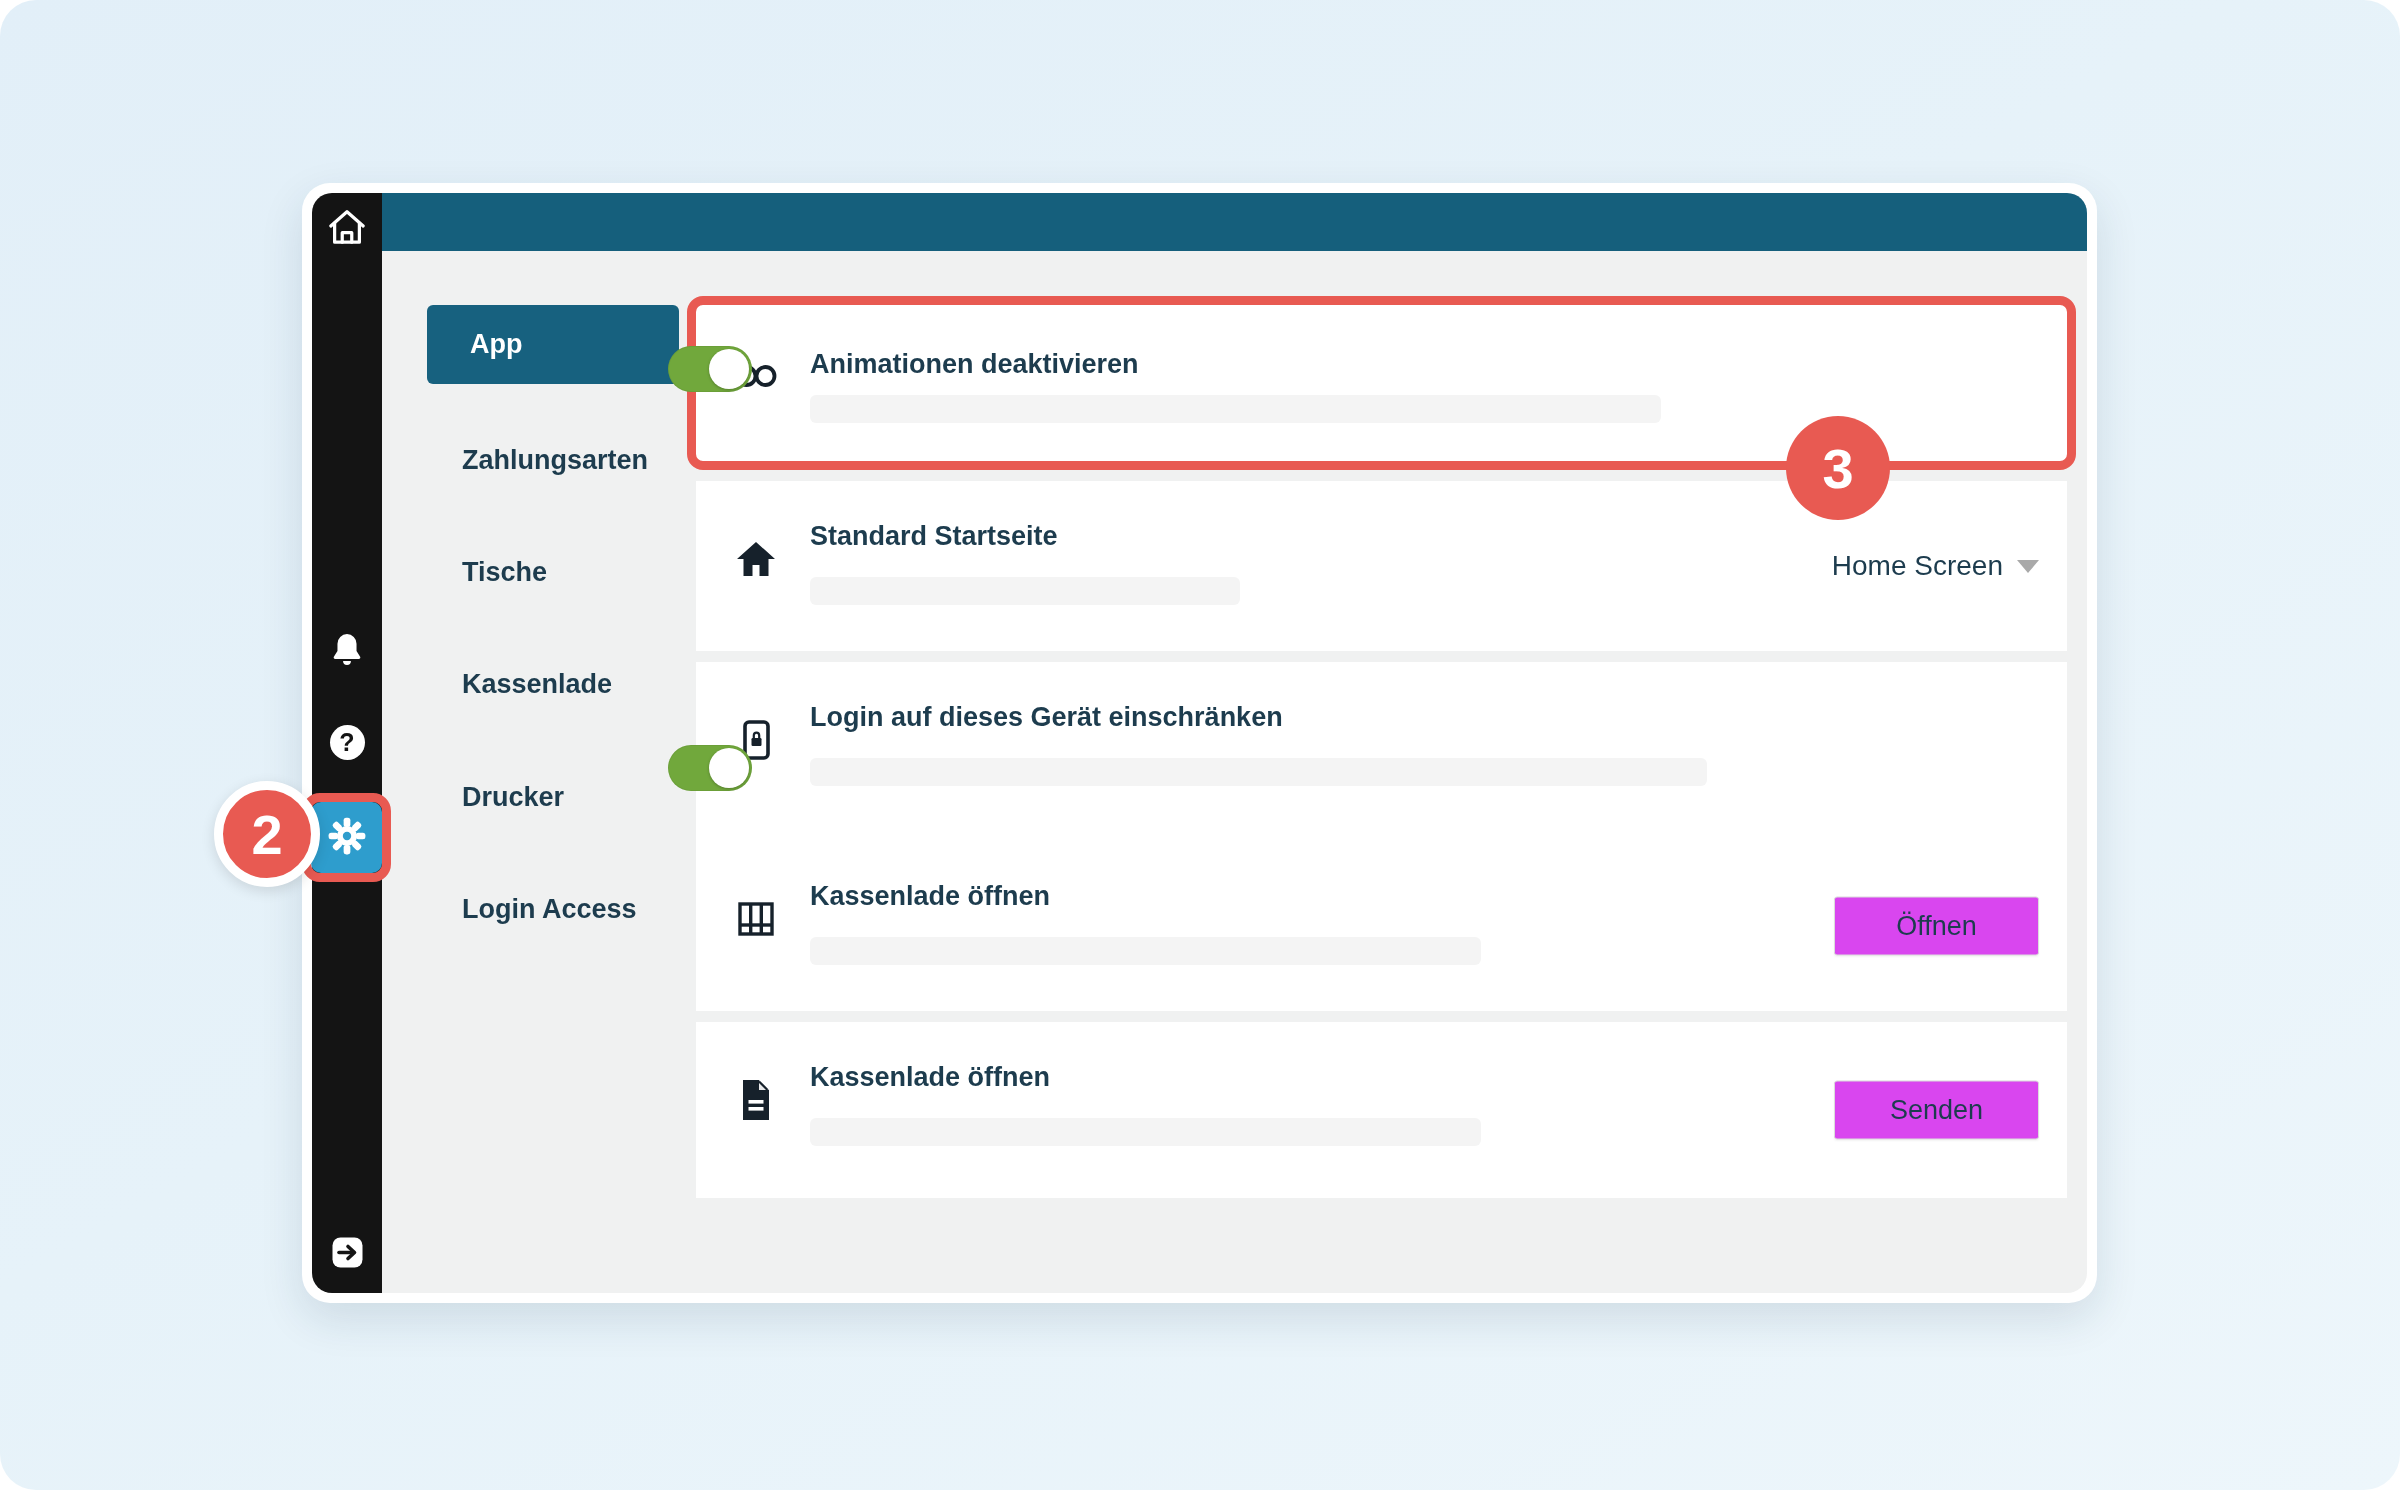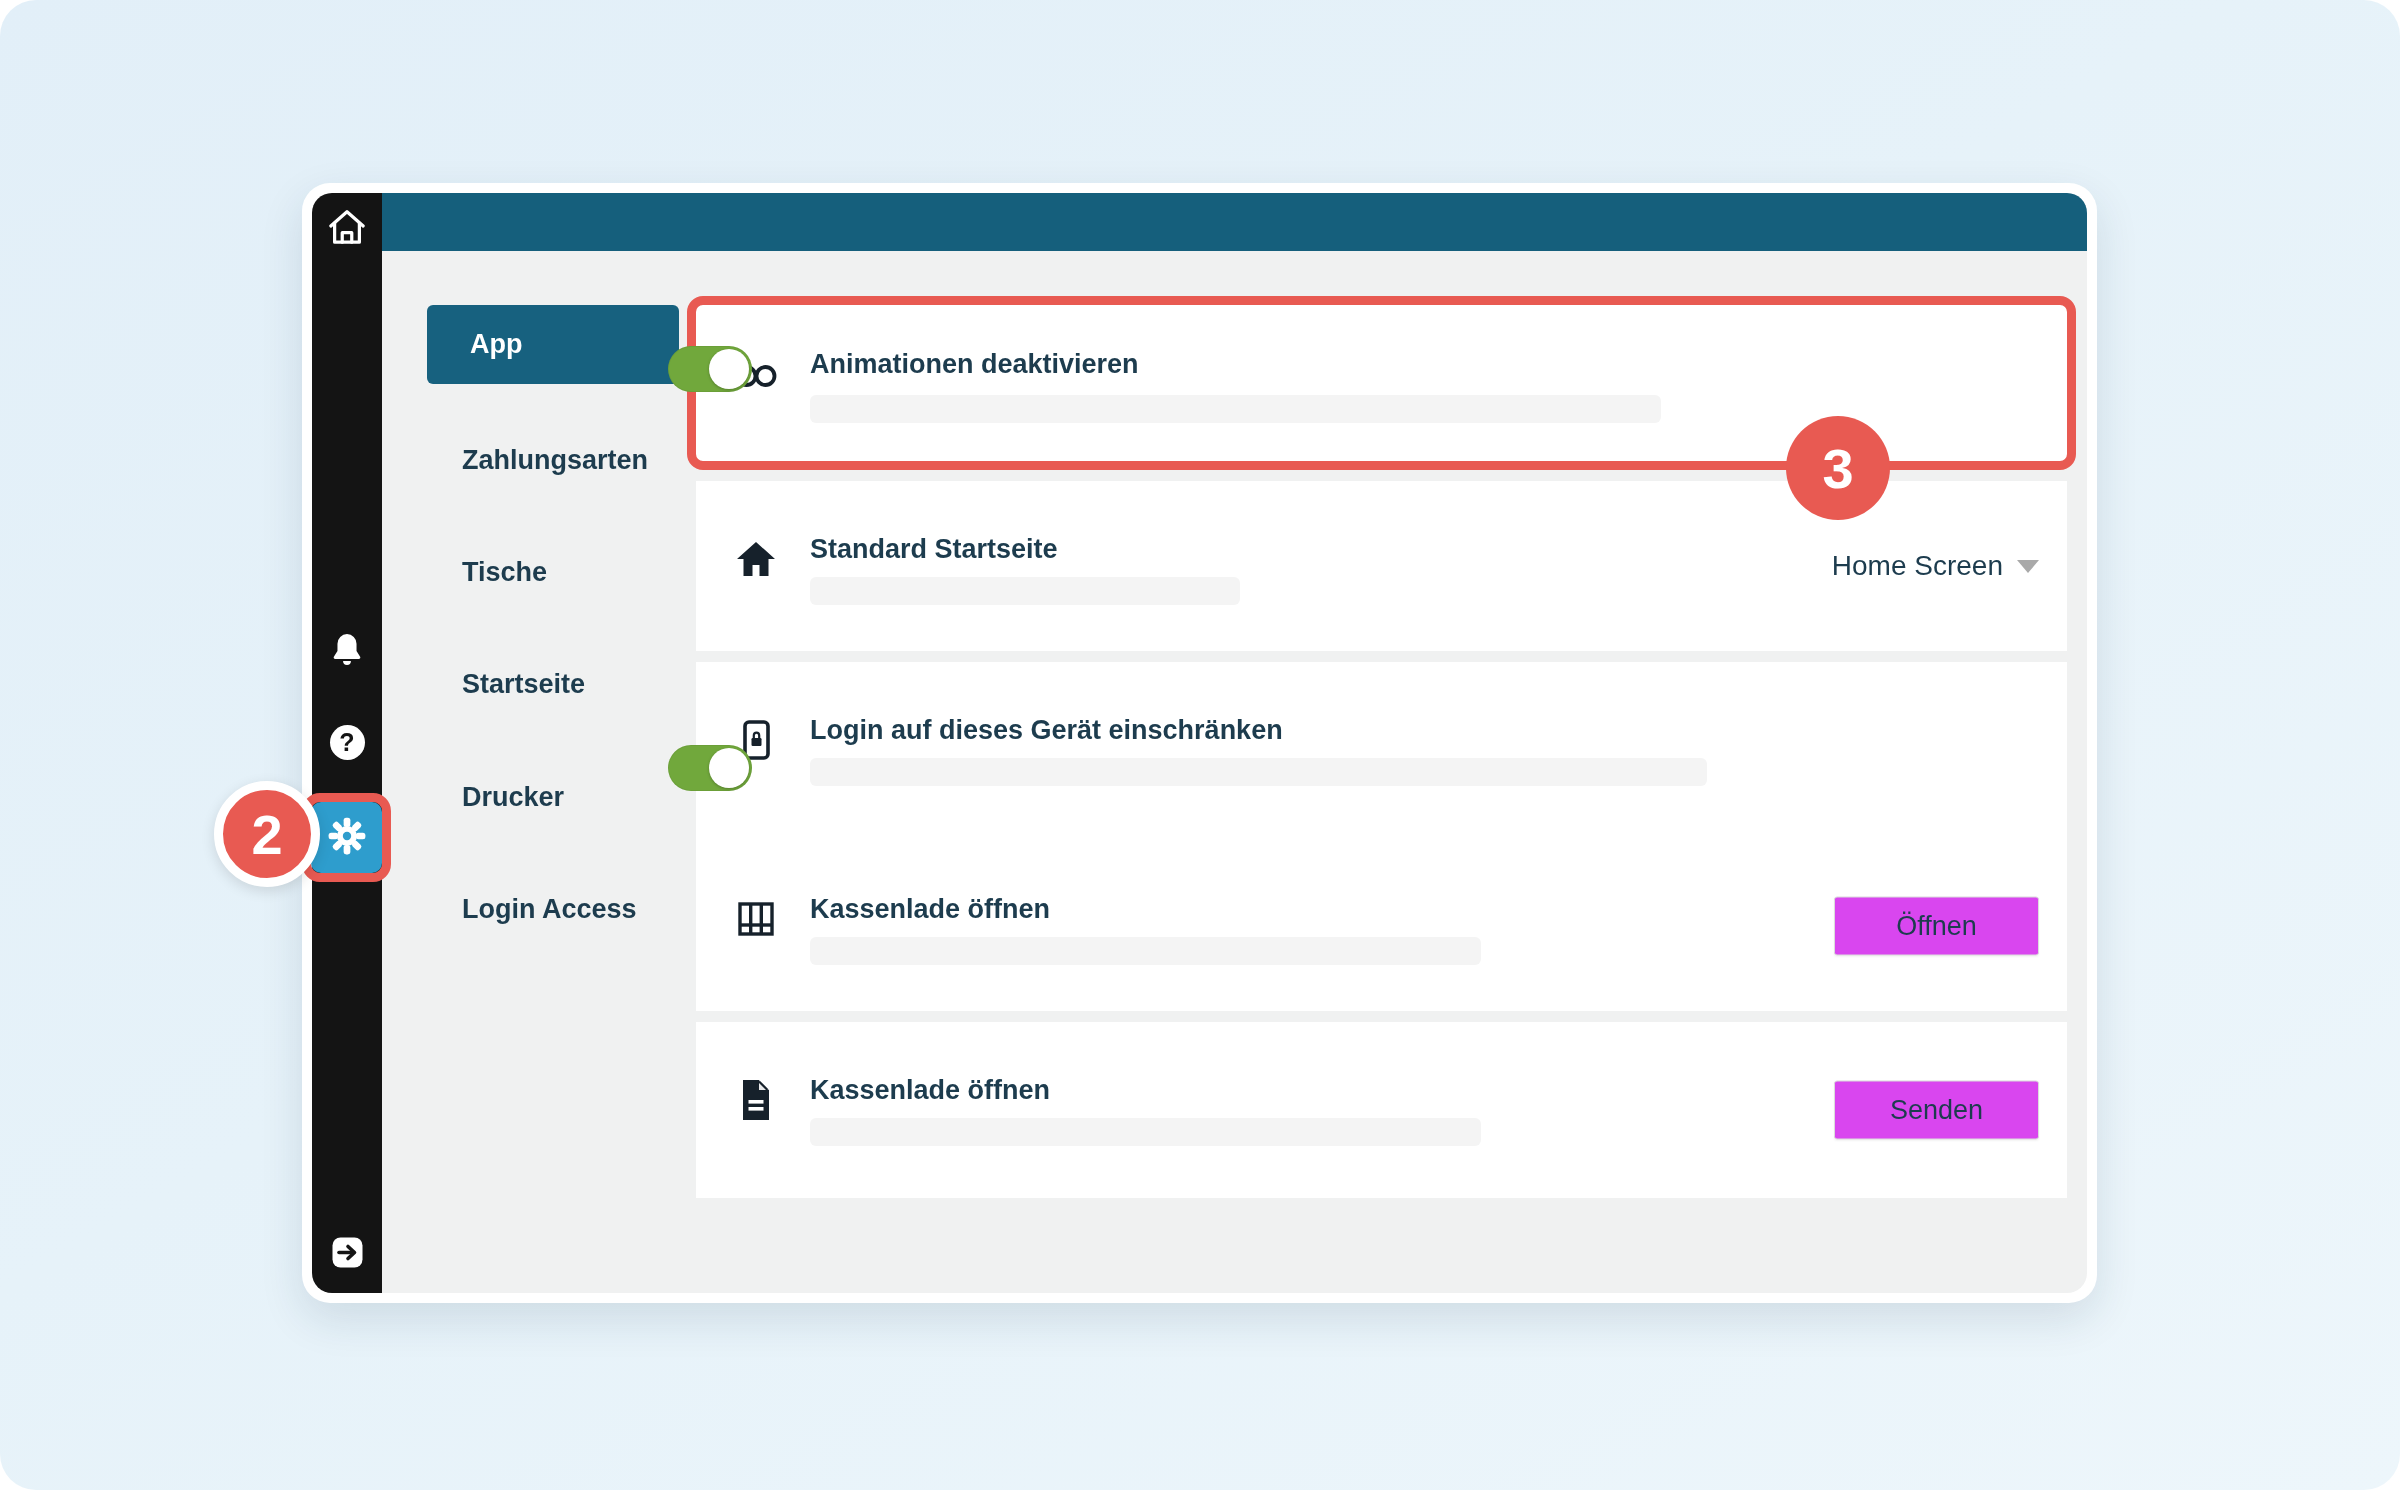--- a/index.html
+++ b/index.html
@@ -30,21 +30,21 @@
   .nav-active { position:absolute; left:115px; top:112px; width:252px; height:79px;
                 background:#17617f; border-radius:6px; display:flex; align-items:center;
                 padding-left:43px; color:#ffffff; font-size:27px; font-weight:600; }
   .nav-item { position:absolute; left:150px; transform:translateY(-50%);
               color:#1d3c4e; font-size:27px; font-weight:600; white-space:nowrap; cursor:pointer; }
 
   
   .row { position:absolute; left:384px; width:1371px; background:#ffffff; }
   .row-icon { position:absolute; left:36px; top:52px; width:48px; height:52px;
               display:flex; align-items:center; justify-content:center; }
-  .row-label { position:absolute; left:114px; top:53px; color:#1d3c4e;
+  .row-label { position:absolute; left:114px; top:40px; color:#1d3c4e;
                font-size:27px; font-weight:600; white-space:nowrap; }
   .row-bar { position:absolute; left:114px; top:96px; height:28px;
              background:#f4f4f4; border-radius:6px; }
   .ctrl { position:absolute; right:28px; top:50%; transform:translateY(-50%); }
 
   
   .hl-box { position:absolute; left:375px; top:103px; width:1389px; height:174px;
             border:9px solid #e85a52; border-radius:16px; background:#ffffff; }
   .hl-inner { position:absolute; left:0; top:0; width:1371px; height:127px; }
   .hl-inner .row-icon { top:45px; }
@@ -118,21 +118,21 @@
             </svg>
           </span>
         </div>
       </div>
 
       <div class="topbar"></div>
 
       <div class="nav-active">App</div>
       <div class="nav-item" style="top:267px;">Zahlungsarten</div>
       <div class="nav-item" style="top:379px;">Tische</div>
-      <div class="nav-item" style="top:491px;">Startseite</div>
+      <div class="nav-item" style="top:491px;">Kassenlade</div>
       <div class="nav-item" style="top:604px;">Drucker</div>
       <div class="nav-item" style="top:716px;">Login Access</div>
 
       <div class="hl-box">
         <div class="hl-inner">
           <div class="row-icon">
             <svg width="46" height="30" viewBox="0 0 46 30" fill="none" stroke="#16212b" stroke-width="3.8">
               <circle cx="13.5" cy="15" r="9"></circle>
               <circle cx="32.5" cy="15" r="9"></circle>
             </svg>

